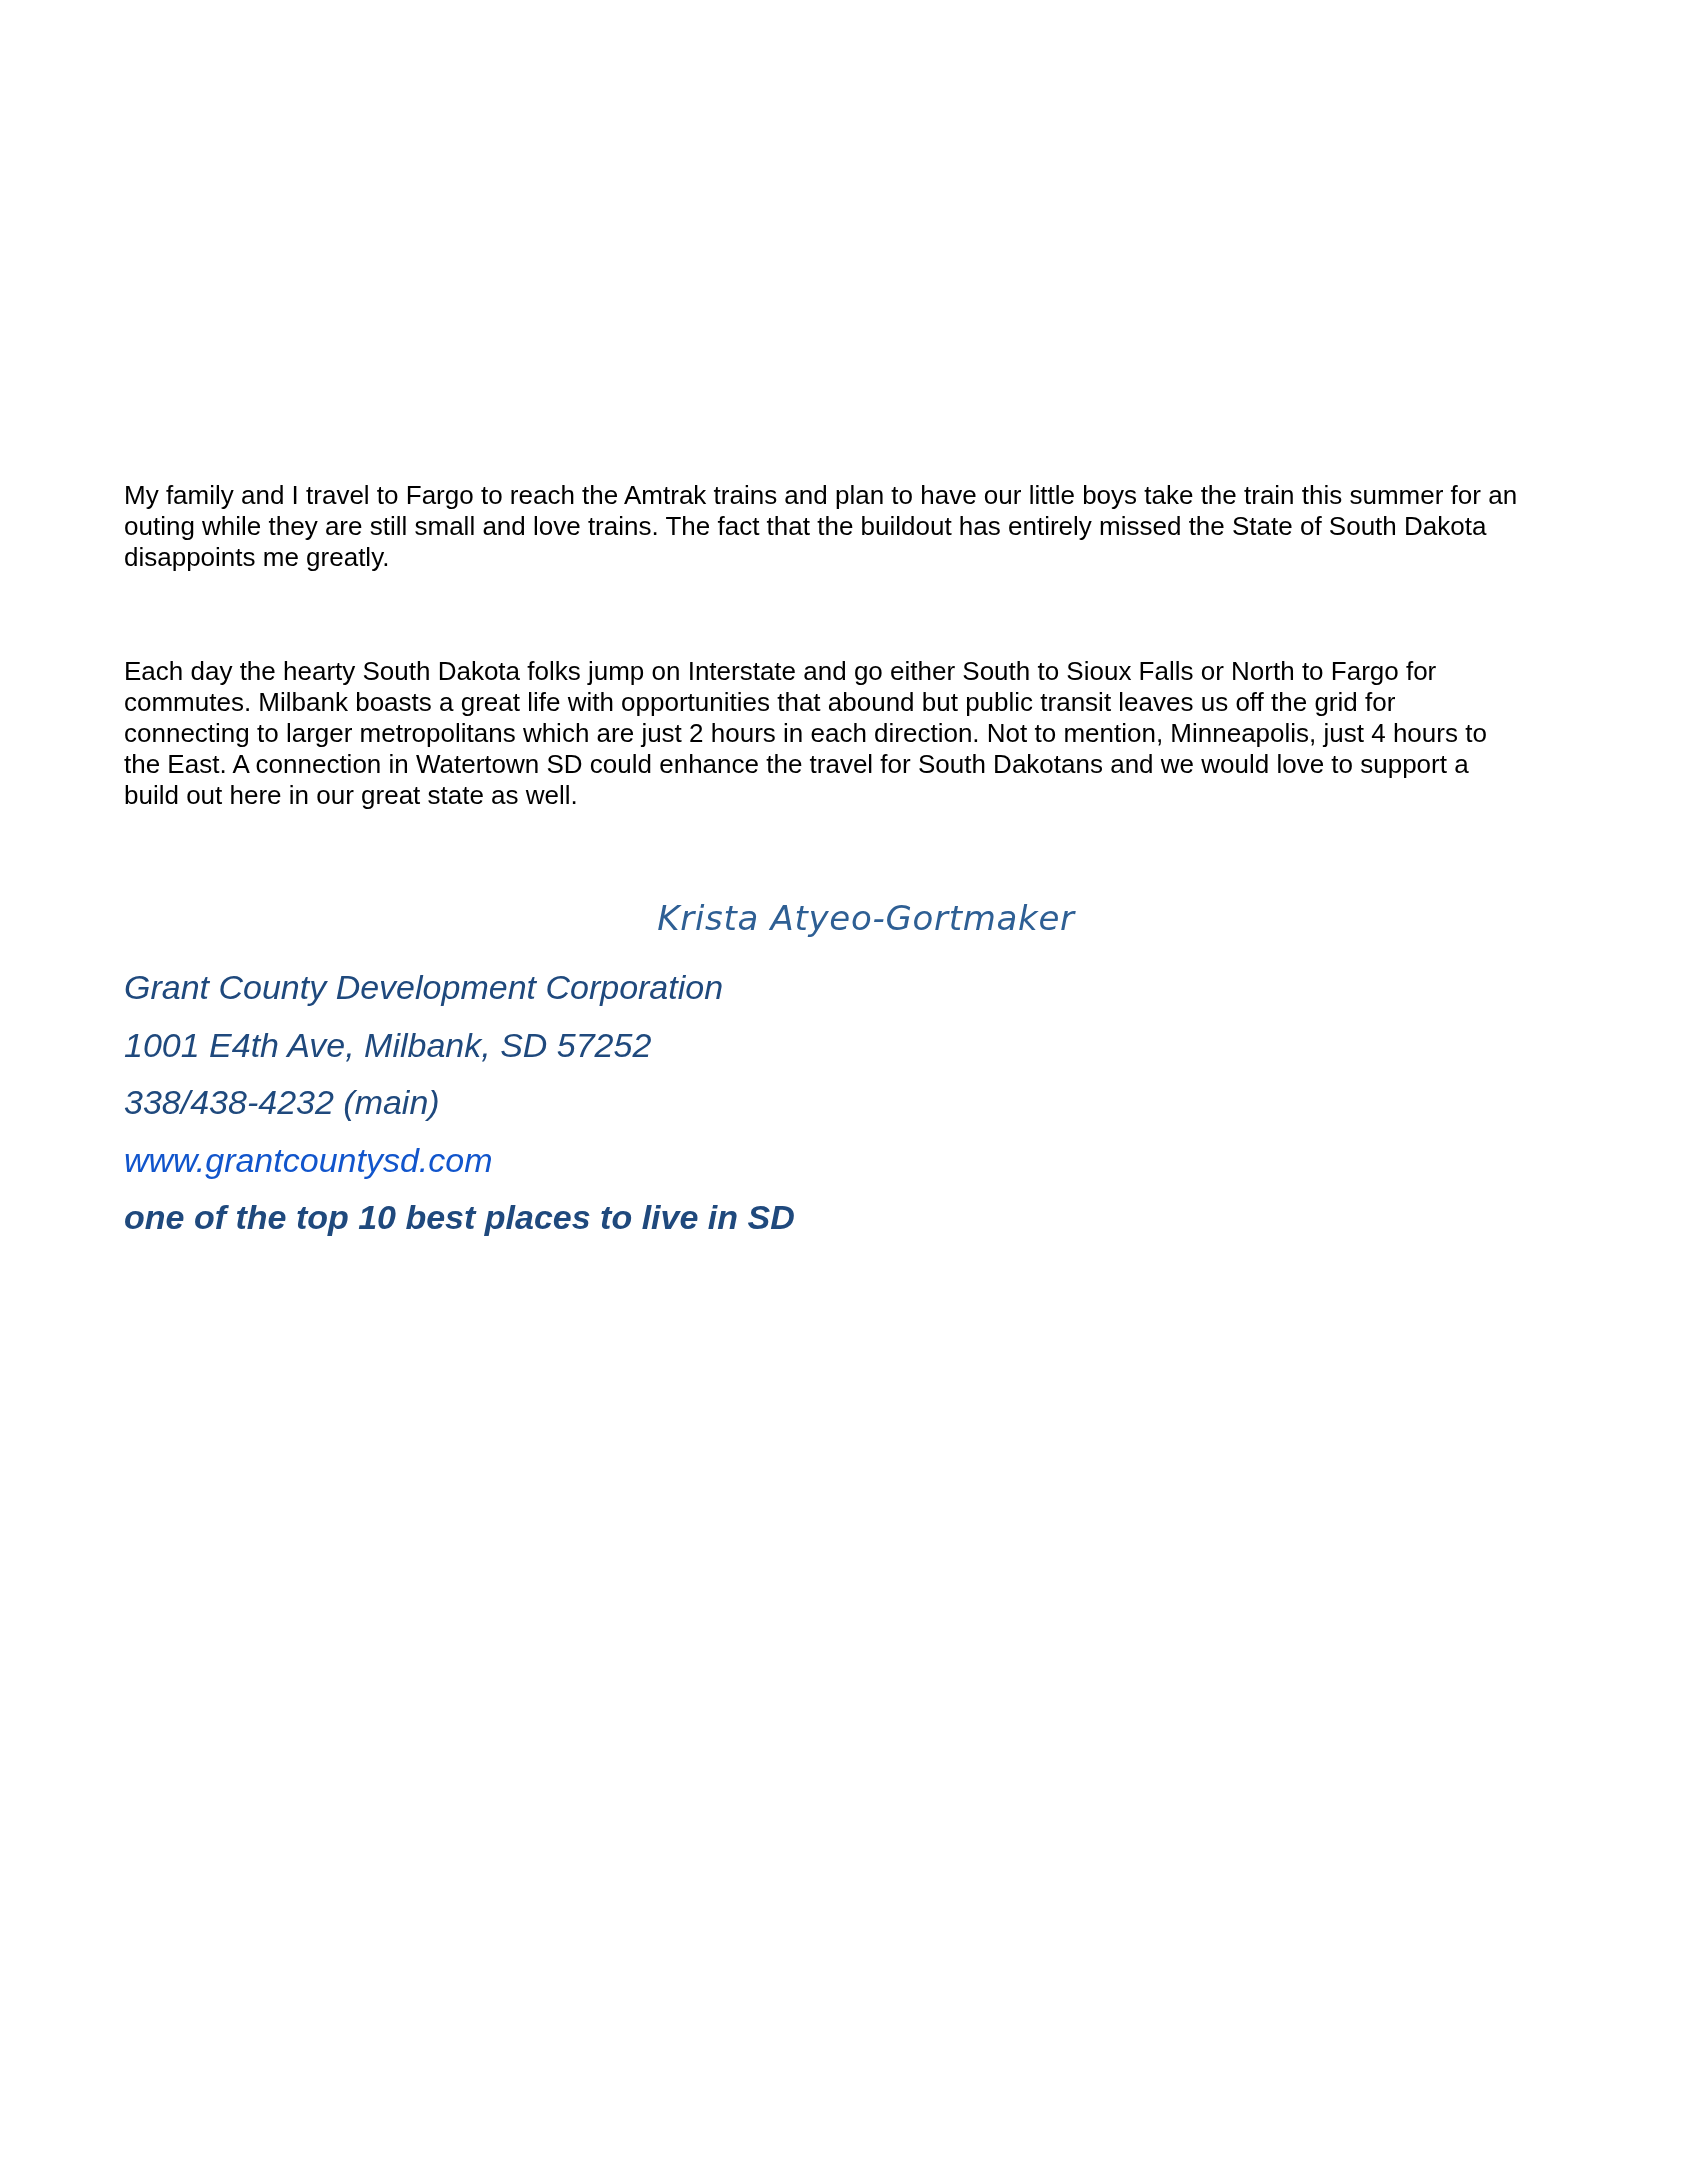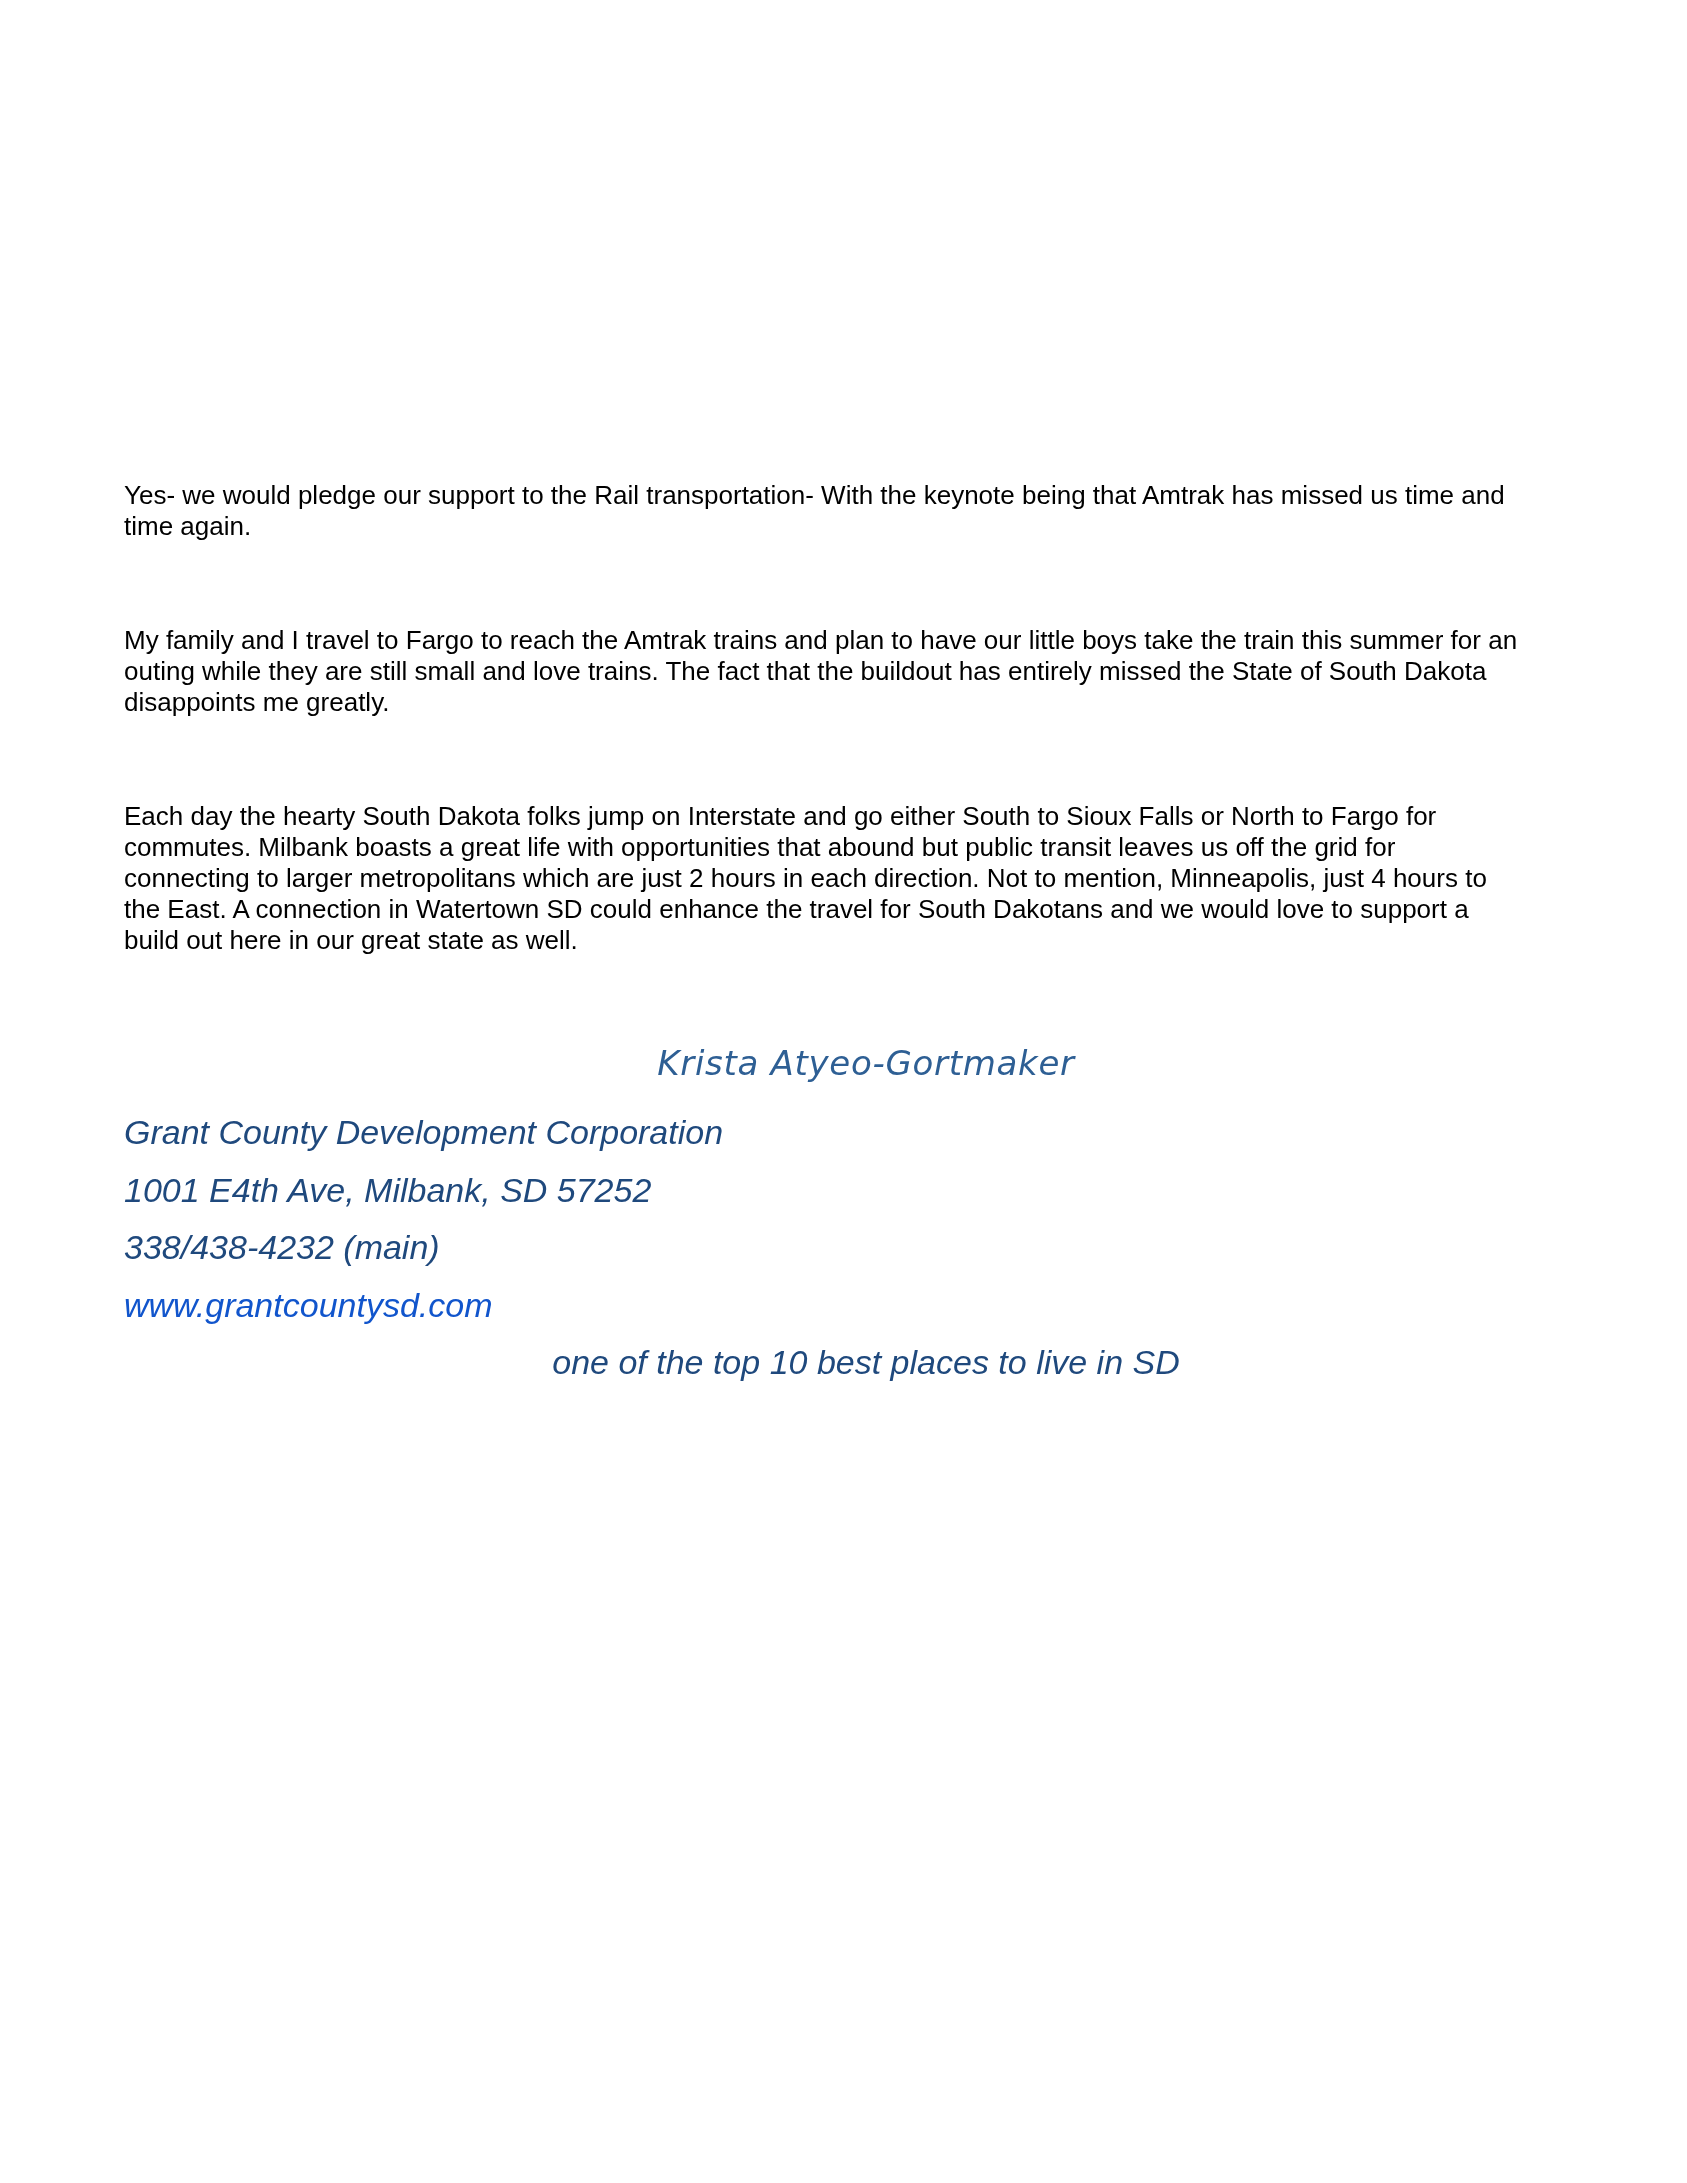--- a/index.html
+++ b/index.html
@@ -42,31 +42,28 @@
     line-height: 31px;
     color: var(--contact-blue, #1f497d);
     margin: 0 0 26.5px 0;
   }
   .contact.link a {
     color: var(--link-blue, #1155cc);
     text-decoration: none;
     cursor: pointer;
   }
   .contact.tagline {
-    font-weight: 400;
-    text-align: center;
+    font-weight: 700;
   }
 </style>
 </head>
 <body>
 
 <div class="page">
 
-  <p class="par">Yes- we would pledge our support to the Rail transportation- With the keynote being that Amtrak has missed us time and
-time again.</p>
 
   <p class="par">My family and I travel to Fargo to reach the Amtrak trains and plan to have our little boys take the train this summer for an
 outing while they are still small and love trains. The fact that the buildout has entirely missed the State of South Dakota
 disappoints me greatly.</p>
 
   <p class="par">Each day the hearty South Dakota folks jump on Interstate and go either South to Sioux Falls or North to Fargo for
 commutes. Milbank boasts a great life with opportunities that abound but public transit leaves us off the grid for
 connecting to larger metropolitans which are just 2 hours in each direction. Not to mention, Minneapolis, just 4 hours to
 the East. A connection in Watertown SD could enhance the travel for South Dakotans and we would love to support a
 build out here in our great state as well.</p>

